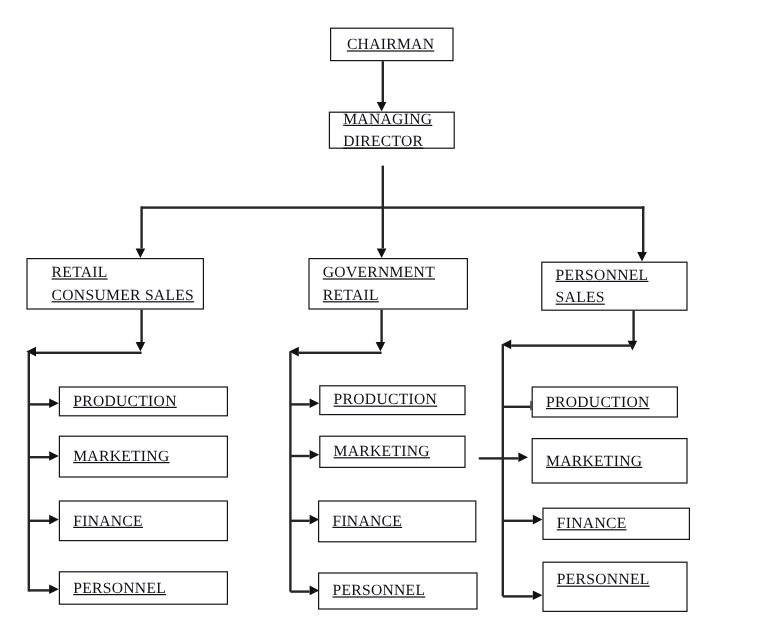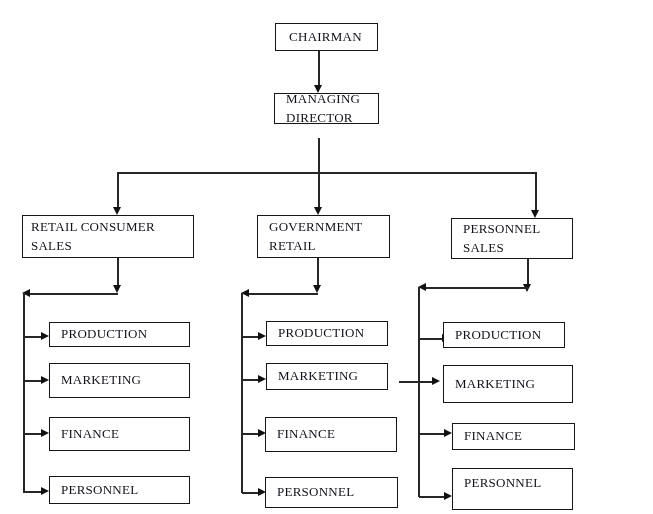--- a/index.html
+++ b/index.html
@@ -21,20 +21,21 @@
     border: 1.5px solid #161616;
     background: #ffffff;
     color: #10101a;
     font-size: 13px;
     letter-spacing: 0.25px;
     line-height: 1.42;
     display: flex;
     align-items: center;
     padding-left: 11px;
     padding-right: 4px;
+    text-decoration: underline;
   }
   .box.center {
     justify-content: center;
     padding-left: 2px;
   }
   .box.top-align {
     align-items: flex-start;
     padding-top: 5px;
   }
   .vl {
@@ -87,21 +88,21 @@
 
   <div class="vl" style="left:117px;top:172px;height:35px"></div>
   <div class="arr-d" style="left:113px;top:207px"></div>
 
   <div class="vl" style="left:318px;top:173px;height:34px"></div>
   <div class="arr-d" style="left:314px;top:207px"></div>
 
   <div class="vl" style="left:535px;top:172px;height:38px"></div>
   <div class="arr-d" style="left:531px;top:210px"></div>
 
-  <div class="box" style="left:22px;top:215px;width:172px;height:43px;padding-left:8px">RETAIL CONSUMER SALES</div>
+  <div class="box" style="left:22px;top:215px;width:148px;height:43px;padding-left:20px">RETAIL CONSUMER SALES</div>
 
   <div class="box" style="left:257px;top:215px;width:133px;height:43px">GOVERNMENT RETAIL</div>
 
   <div class="box" style="left:451px;top:218px;width:122px;height:41px">PERSONNEL SALES</div>
 
   <div class="vl" style="left:117px;top:258px;height:27px"></div>
   <div class="arr-d" style="left:113px;top:285px"></div>
   <div class="hl" style="left:30px;top:293px;width:88px"></div>
   <div class="arr-l" style="left:22px;top:289px"></div>
   <div class="vl" style="left:23px;top:293px;height:200px"></div>

